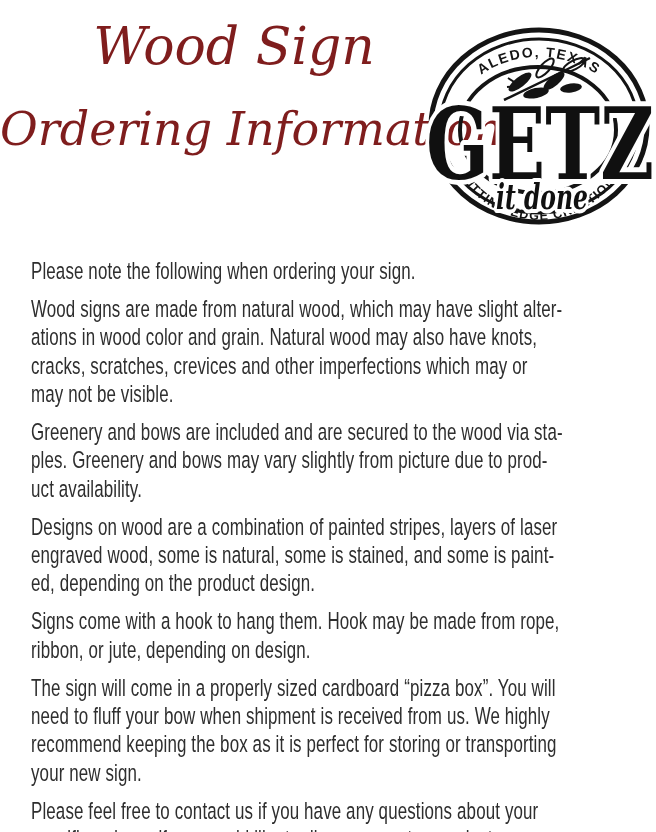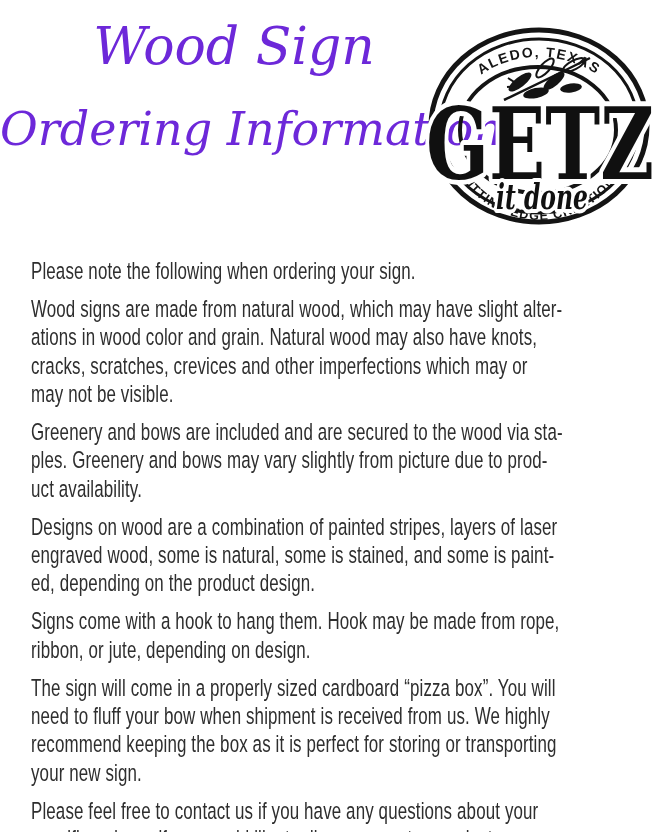--- a/index.html
+++ b/index.html
@@ -12,21 +12,21 @@
   }
 
   
   .title-block {
     position: absolute;
     top: 20px; left: 0;
     width: 468px;
     text-align: center;
     font-family: "DejaVu Serif", serif;
     font-style: italic;
-    color: #6d28d9;
+    color: #7f1d1d;
   }
   .title-line1 {
     font-size: 52px;
     line-height: 1.0;
     margin-bottom: 34px;
     white-space: nowrap;
   }
   .title-line2 {
     font-size: 46px;
     line-height: 1.0;

